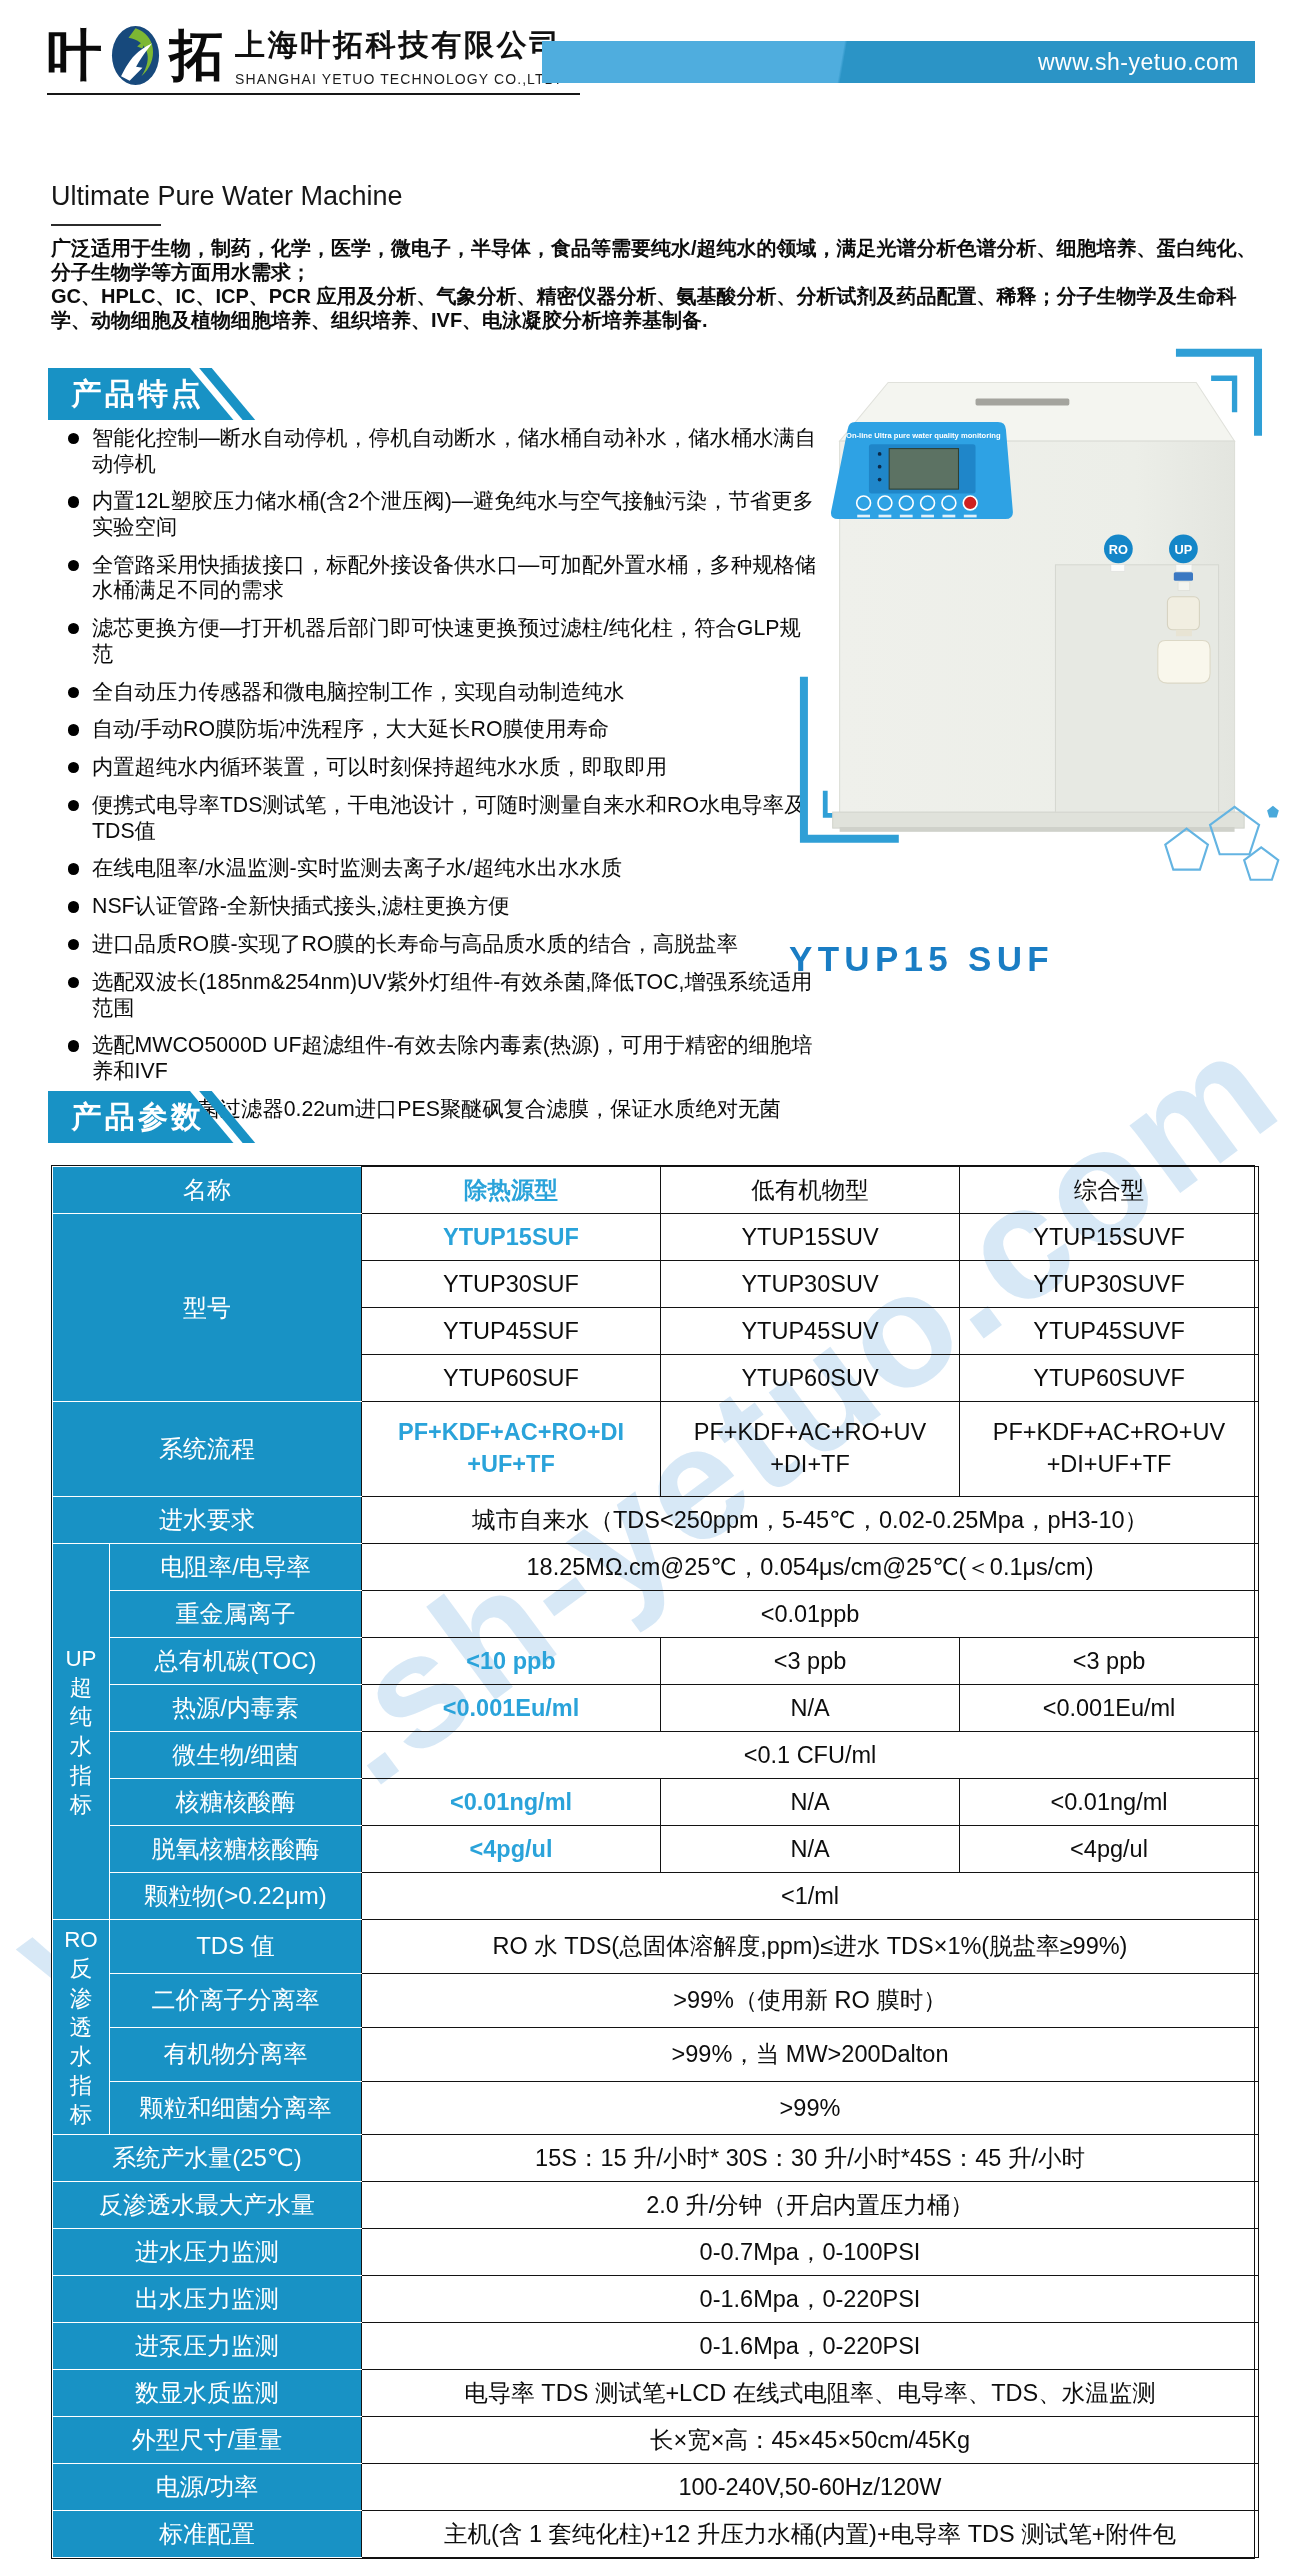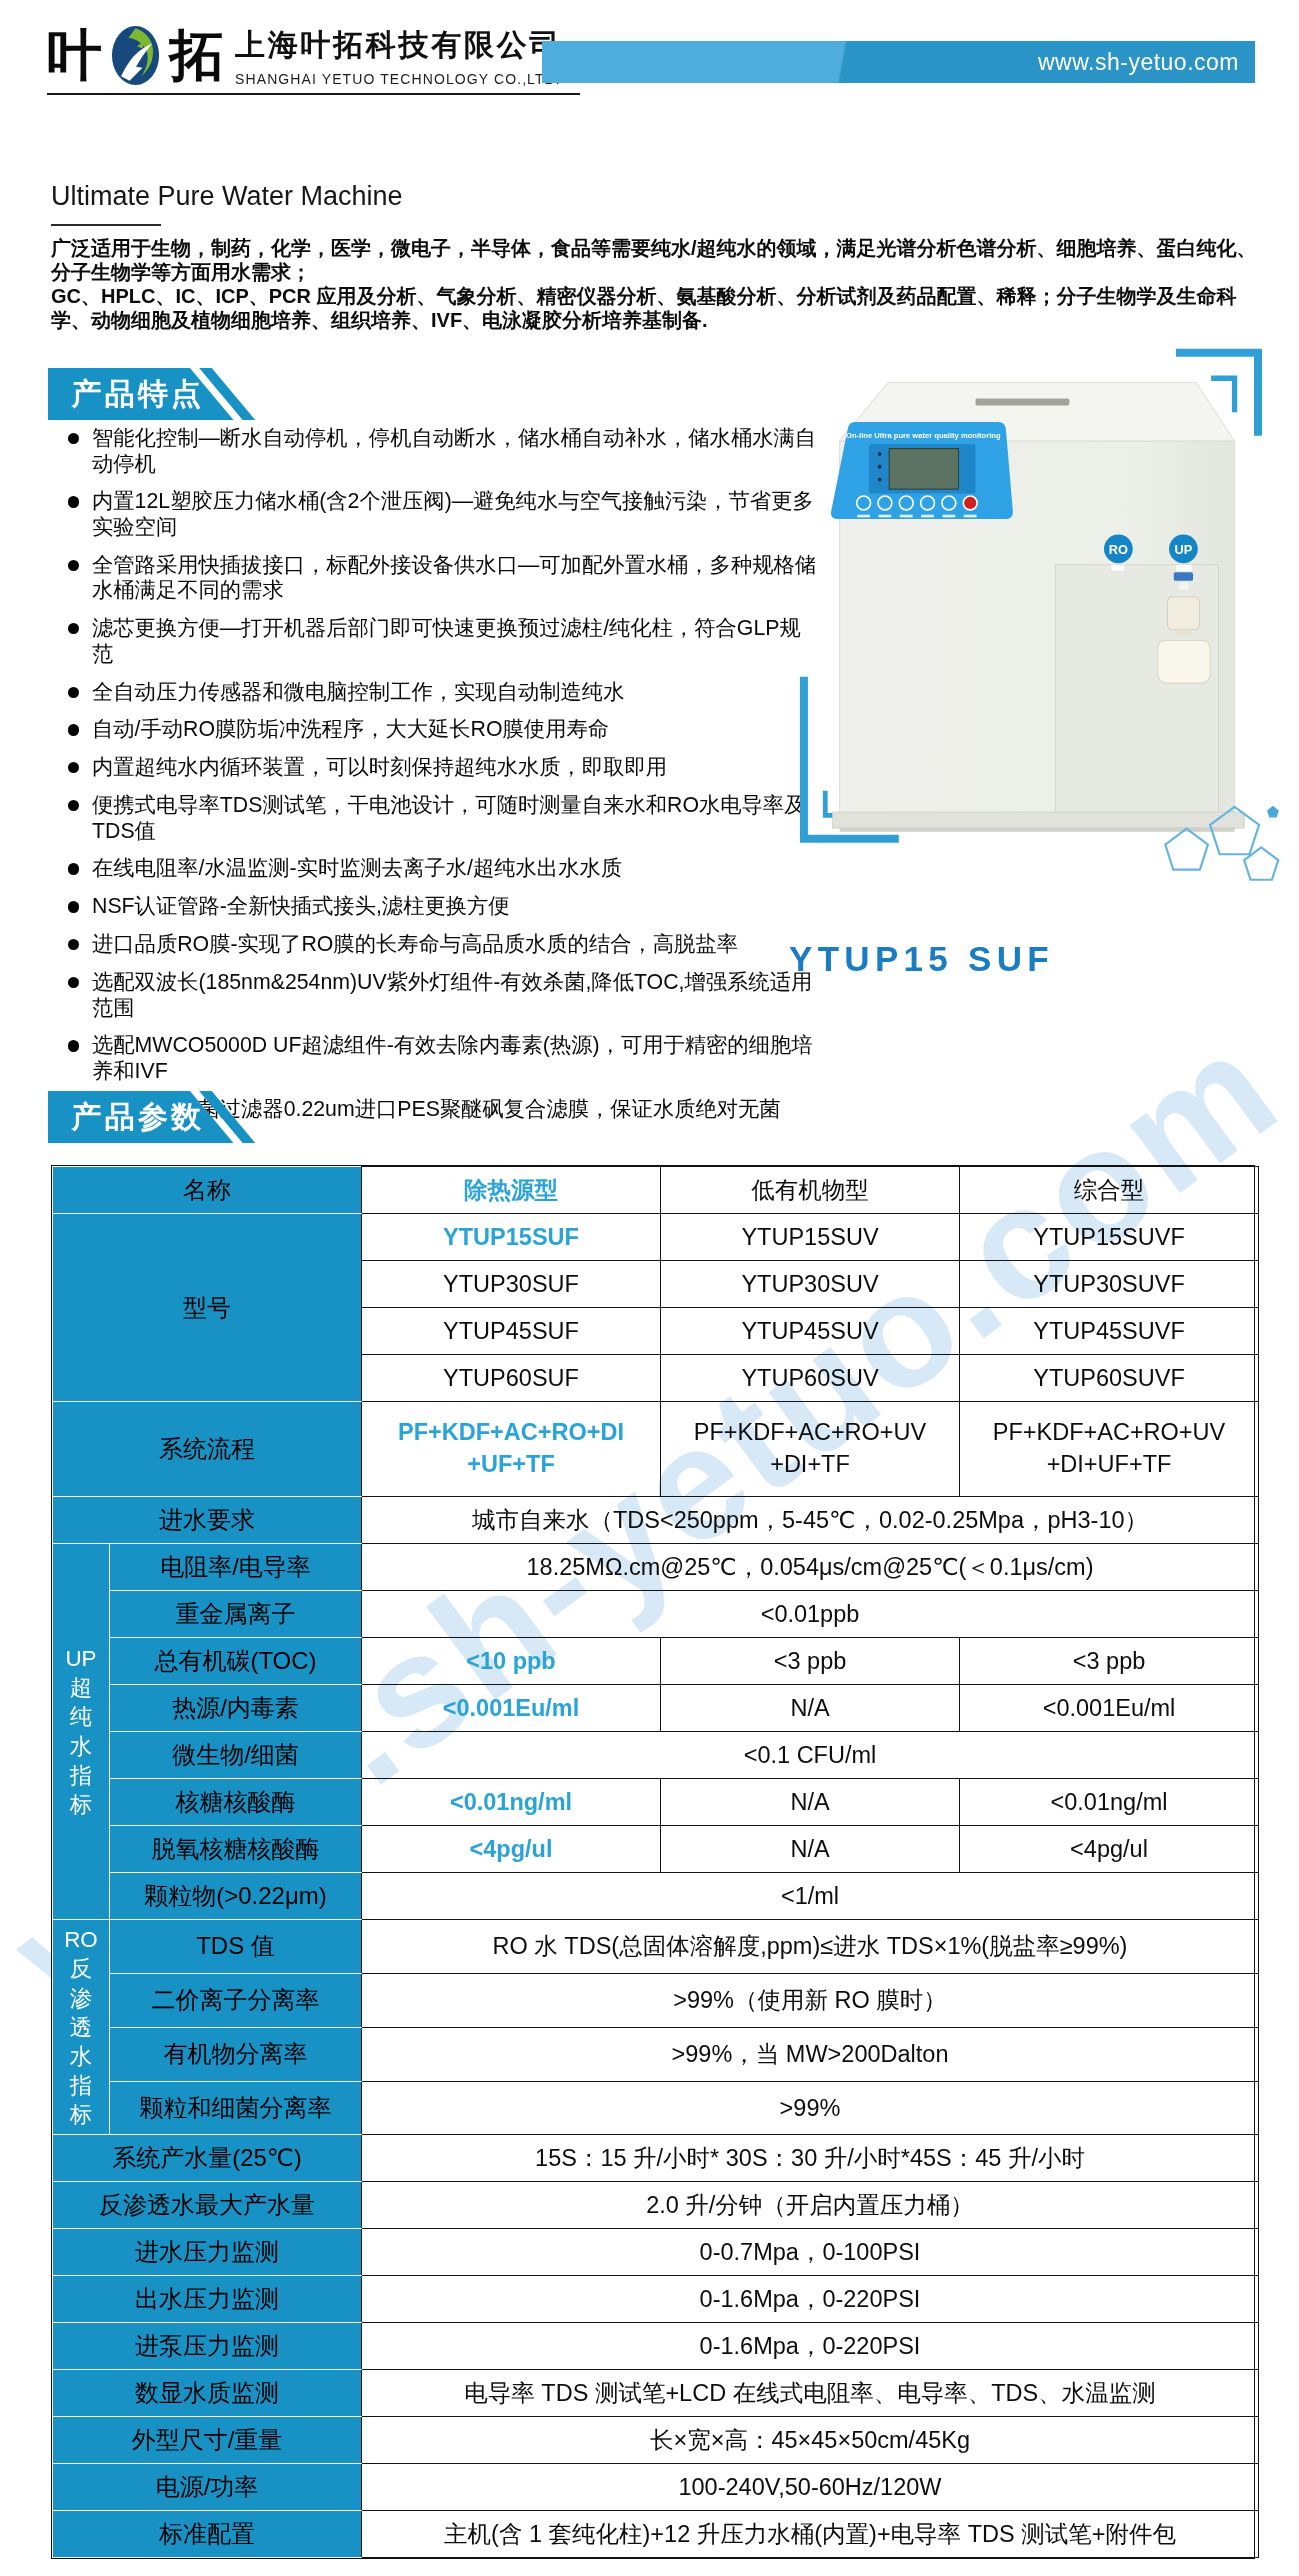--- a/index.html
+++ b/index.html
@@ -61,21 +61,21 @@
 
   
   .param-table { position:absolute; left:51px; top:1165px; width:1204px; border:1.6px solid #101010; background:transparent; }
   .param-table table { width:100%; border-collapse:collapse; table-layout:fixed; }
   .param-table td {
     border:1.6px solid #131313; text-align:center; vertical-align:middle;
     font-size:23.5px; color:#0d0d0d; padding:1.1px 5.3px; background:transparent;
   }
   .param-table tr { height:47px; }
   .param-table tr.tall { height:95px; }
-  td.lbl, td.slbl { background:#1892c5; color:#000000; border-color:#ffffff; border-right-color:#131313; font-size:24px; }
+  td.lbl, td.slbl { background:#1892c5; color:#ffffff; border-color:#ffffff; border-right-color:#131313; font-size:24px; }
   td.vstrip { background:#1892c5; color:#fff; border-color:#ffffff; font-size:22.4px; line-height:1.3; white-space:pre-line; padding:5.3px 0; }
   td.hl { color:#2aa3da; font-weight:bold; }
   .flowcell { white-space:pre-line; line-height:1.35; }
 </style>
 </head>
 <body>
 
 <div class="page">
 
   <div class="watermark" id="wm1">www.sh-yetuo.com</div>

